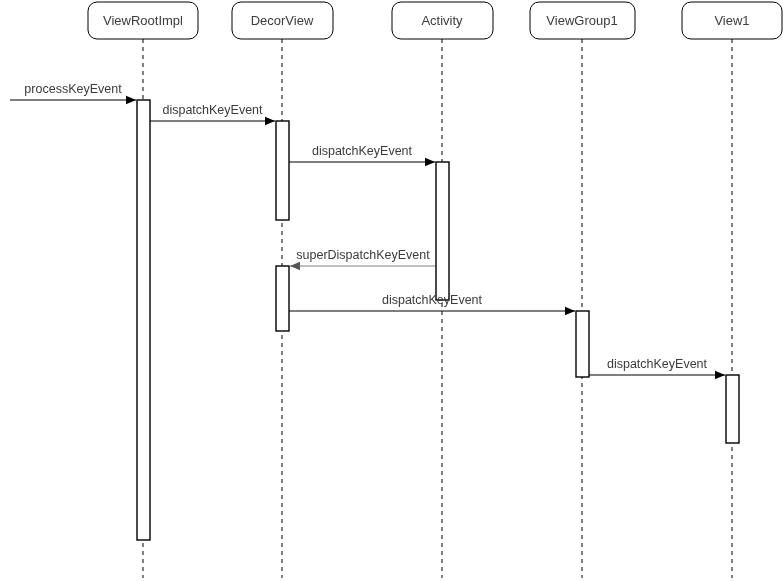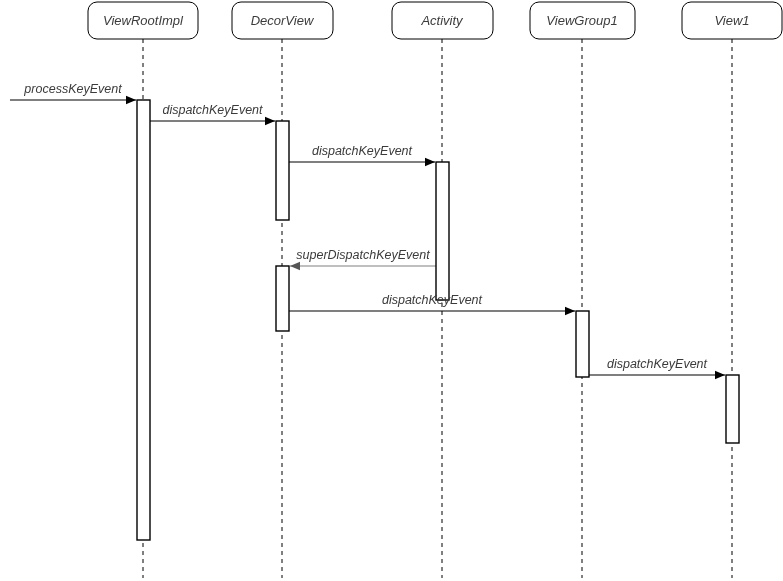--- a/index.html
+++ b/index.html
@@ -8,21 +8,20 @@
     padding: 0;
     background: #ffffff;
   }
   #diagram-root {
     position: relative;
     width: 783px;
     height: 581px;
     background: #ffffff;
     font-family: "Liberation Sans", sans-serif;
     overflow: hidden;
-    font-style: italic;
   }
   #diagram-svg {
     position: absolute;
     top: 0;
     left: 0;
     width: 783px;
     height: 581px;
     display: block;
   }
   .lifeline-box-rect {

